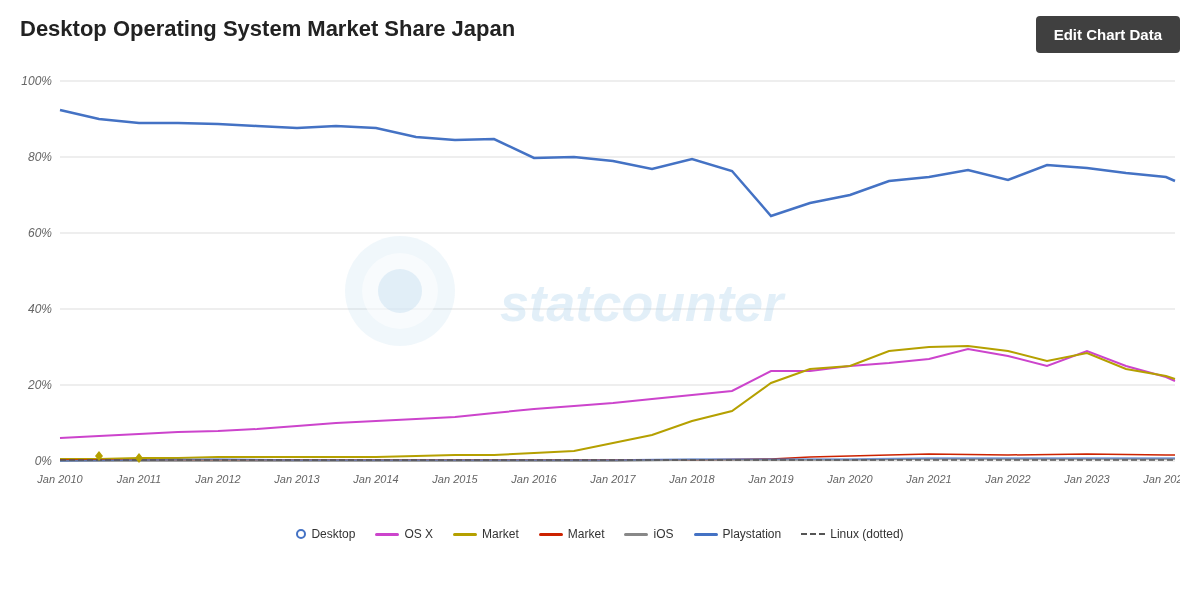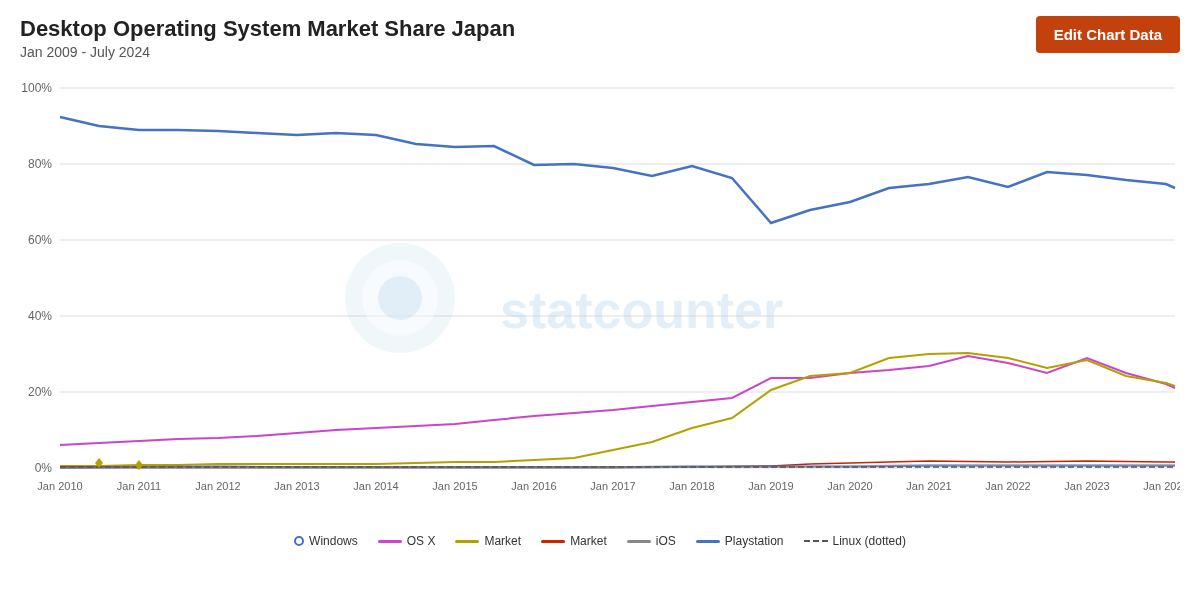--- a/index.html
+++ b/index.html
@@ -28,35 +28,36 @@
       font-size: 22px;
       font-weight: bold;
       color: #222;
     }
     .chart-subtitle {
       font-size: 14px;
       color: #555;
       margin-top: 2px;
     }
     .edit-btn {
-      background: #c2410c;
+      background: #404040;
       color: #fff;
       border: none;
       padding: 10px 18px;
       font-size: 15px;
       font-weight: bold;
       border-radius: 4px;
       cursor: pointer;
       white-space: nowrap;
     }
     .chart-area {
       position: relative;
       width: 100%;
       height: 460px;
       margin-top: 4px;
+      font-style: italic;
     }
     .chart-svg {
       width: 100%;
       height: 100%;
     }
     .legend {
       display: flex;
       justify-content: center;
       align-items: center;
       gap: 20px;
@@ -91,21 +92,20 @@
       display: inline-block;
     }
   </style>
 </head>
 <body>
 
 <div class="container">
   <div class="header">
     <div class="title-block">
       <div class="chart-title">Desktop Operating System Market Share Japan</div>
-      <div class="chart-subtitle">Jan 2009 - July 2024</div>
     </div>
     <button class="edit-btn">Edit Chart Data</button>
   </div>
 
   <div class="chart-area">
     <svg class="chart-svg" viewBox="0 0 1160 460" preserveAspectRatio="none">
 
       <rect x="0" y="0" width="1160" height="460" fill="#fff"></rect>
 
       <text x="32" y="24" font-size="12" fill="#666" text-anchor="end">100%</text>
@@ -307,21 +307,21 @@
 
       <polygon points="79,390 83,395 79,400 75,395" fill="#b5a000"></polygon>
       <polygon points="119,392 123,397 119,402 115,397" fill="#b5a000"></polygon>
 
     </svg>
   </div>
 
   <div class="legend">
     <div class="legend-item">
       <span class="legend-dot" style="border-color:#4472c4;"></span>
-      <span>Windows</span>
+      <span>Desktop</span>
     </div>
     <div class="legend-item">
       <span class="legend-line" style="background:#cc44cc;"></span>
       <span>OS X</span>
     </div>
     <div class="legend-item">
       <span class="legend-line" style="background:#b5a000;"></span>
       <span>Market</span>
     </div>
     <div class="legend-item">

